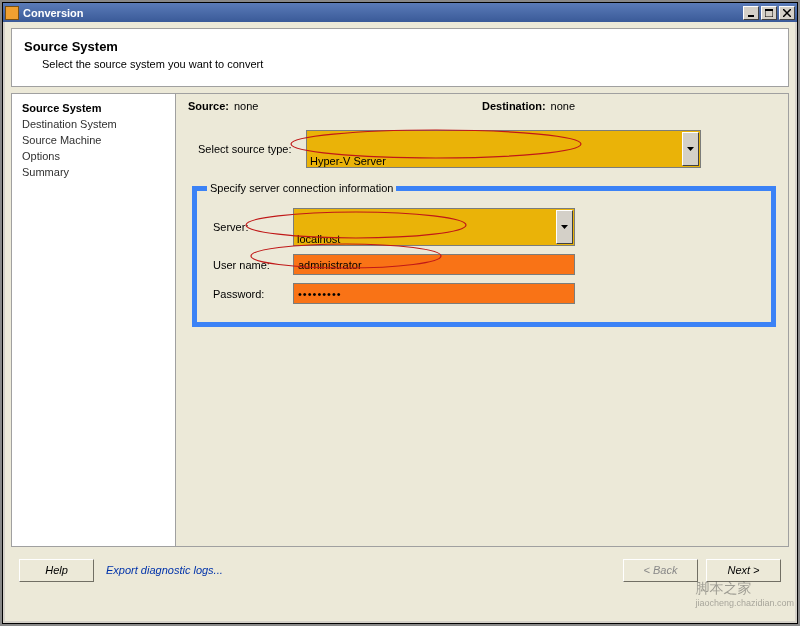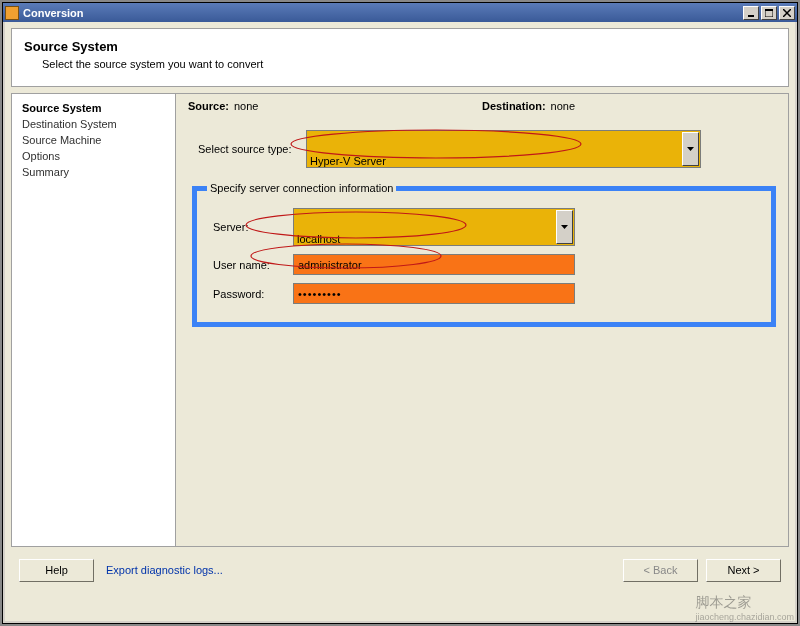--- a/index.html
+++ b/index.html
@@ -97,36 +97,37 @@
   .field-row { display:flex; align-items:center; margin: 4px 0 8px 6px; }
   .field-row .flbl { width: 80px; }
   .textbox {
     width: 282px; height: 21px; background:#f97316; border:1px solid #7b7d7b;
     padding: 2px 4px; font: inherit; font-size:11px;
   }
   .footer {
     margin: 6px; height: 34px;
     display:flex; align-items:center;
     padding: 0 8px;
+    font-style: italic;
   }
   .btn {
     height: 23px; min-width: 75px;
     background:#ece9d8;
     border:1px solid #aca899;
     border-top-color:#fff; border-left-color:#fff;
     border-right-color:#716f64; border-bottom-color:#716f64;
     font: inherit; font-size:11px; cursor: default;
     padding: 0 10px;
   }
   .btn[disabled] { color:#888; }
   .link { color:#0033aa; margin-left: 12px; cursor:pointer; }
   .spacer { flex:1; }
   .annot { position:absolute; pointer-events:none; }
   .watermark {
-    position:absolute; right:6px; bottom:4px;
+    position:absolute; right:6px; bottom:18px;
     font-size: 14px; color: rgba(60,60,60,0.45); font-family: "Microsoft YaHei", sans-serif;
     pointer-events:none;
   }
   .watermark small { display:block; font-size:9px; color: rgba(60,60,60,0.4); text-align:right; }
 </style>
 </head>
 <body>
 
 <div class="bg-tag">ter Standalone</div>
 

